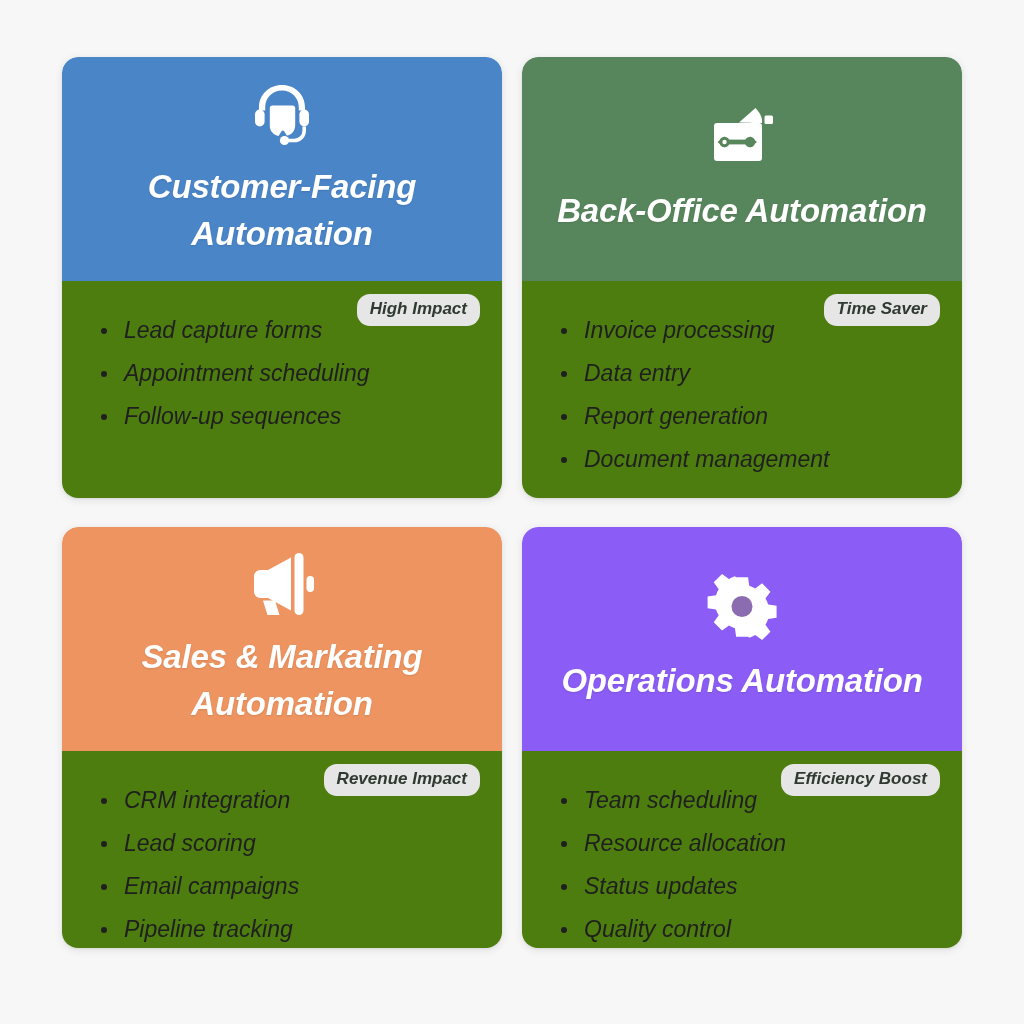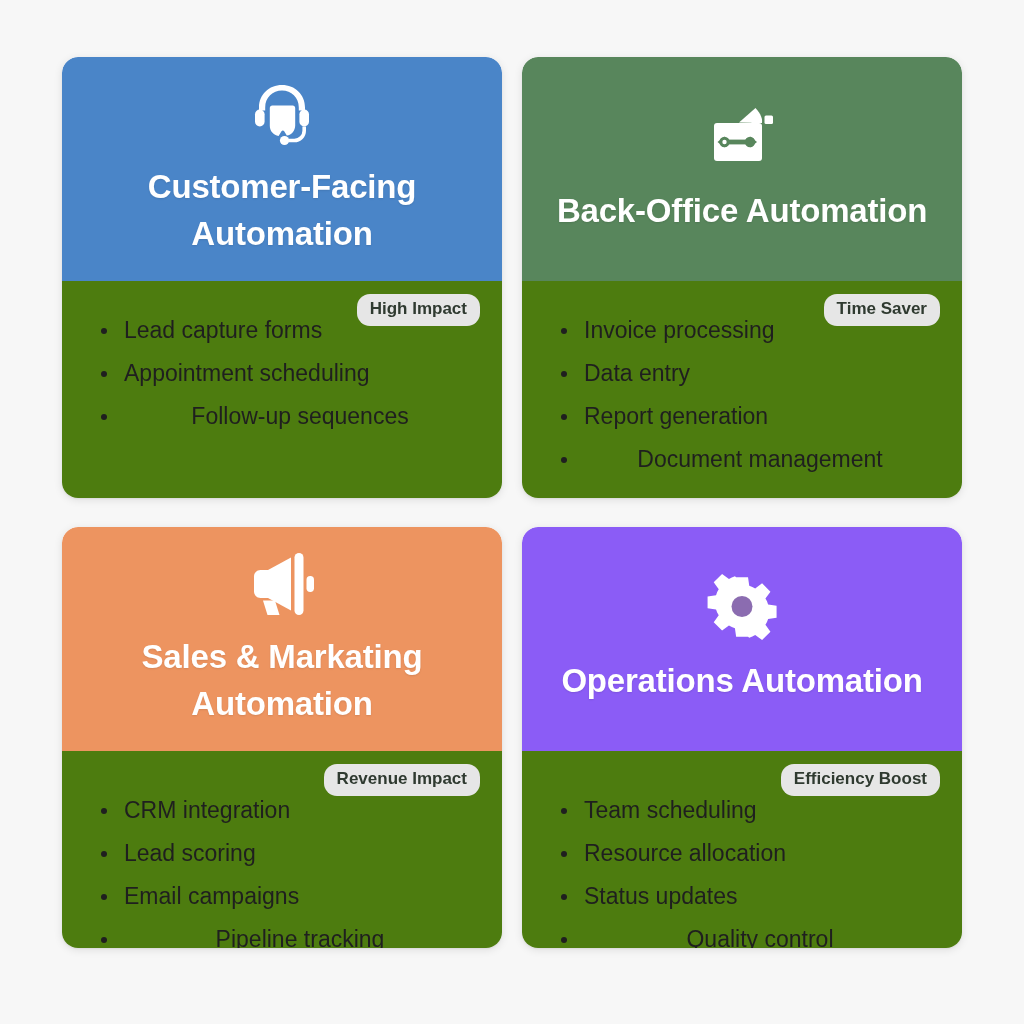--- a/index.html
+++ b/index.html
@@ -16,20 +16,21 @@
     position: absolute;
     left: 62px;
     top: 57px;
     width: 900px;
     height: 890px;
     display: grid;
     grid-template-columns: 440px 440px;
     grid-template-rows: 441px 421px;
     column-gap: 20px;
     row-gap: 29px;
+    font-style: italic;
   }
 
   .card {
     background: #ffffff;
     border-radius: 16px;
     box-shadow: 0 2px 8px rgba(0,0,0,0.10), 0 1px 2px rgba(0,0,0,0.06);
     overflow: hidden;
     display: flex;
     flex-direction: column;
     position: relative;
@@ -74,21 +75,21 @@
   .card-body {
     flex: 1 1 auto;
     position: relative;
     background: #4d7c0f;
     padding: 38px 26px 18px 26px;
   }
 
   .card.blue   .card-body,
   .card.green  .card-body { padding-top: 38px; }
   .card.orange .card-body,
-  .card.purple .card-body { padding-top: 48px; }
+  .card.purple .card-body { padding-top: 38px; }
 
   .badge {
     position: absolute;
     top: 13px;
     right: 22px;
     background: #e6e6e6;
     color: #2f3a30;
     font-size: 17px;
     font-weight: bold;
     padding: 6px 13px 7px;
@@ -105,21 +106,21 @@
 
   .feature-item {
     position: relative;
     padding-left: 36px;
     font-size: 23px;
     color: #1f1f1f;
     line-height: 1.0;
     margin-bottom: 20px;
     white-space: nowrap;
   }
-  .feature-item:last-child { margin-bottom: 0; text-align: center; }
+  .feature-item:last-child { margin-bottom: 0; }
 
   .feature-item::before {
     content: "";
     position: absolute;
     left: 13px;
     top: 9px;
     width: 6px;
     height: 6px;
     background: #1f1f1f;
     border-radius: 50%;

